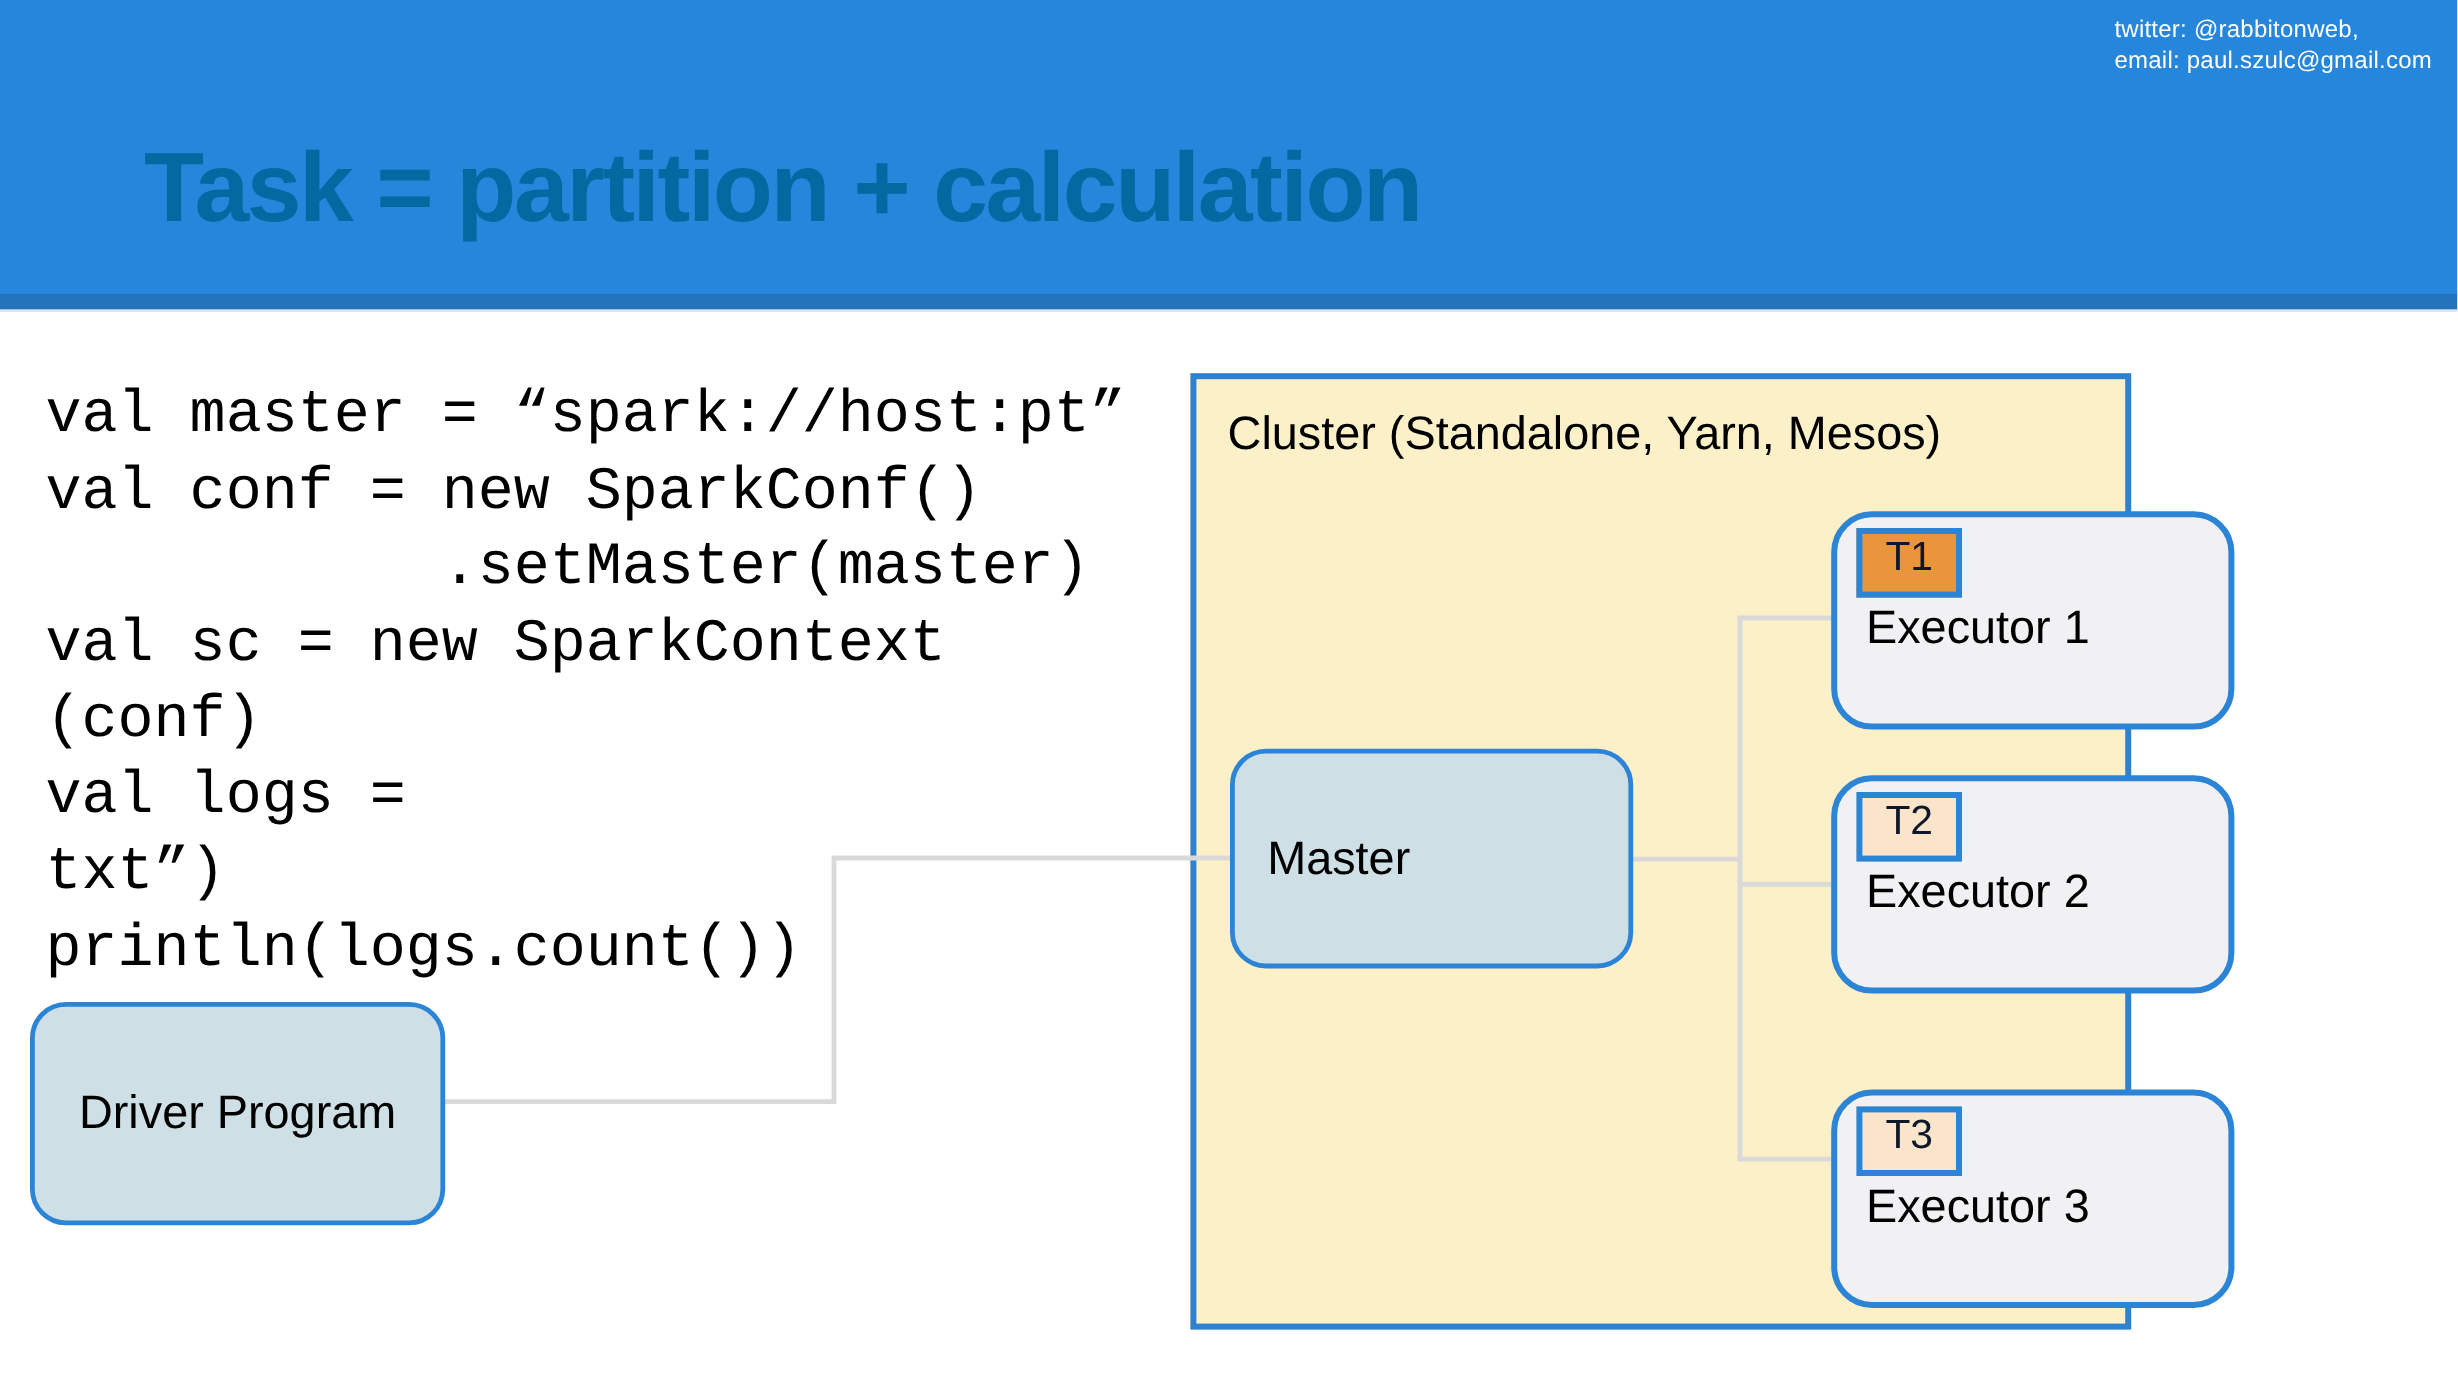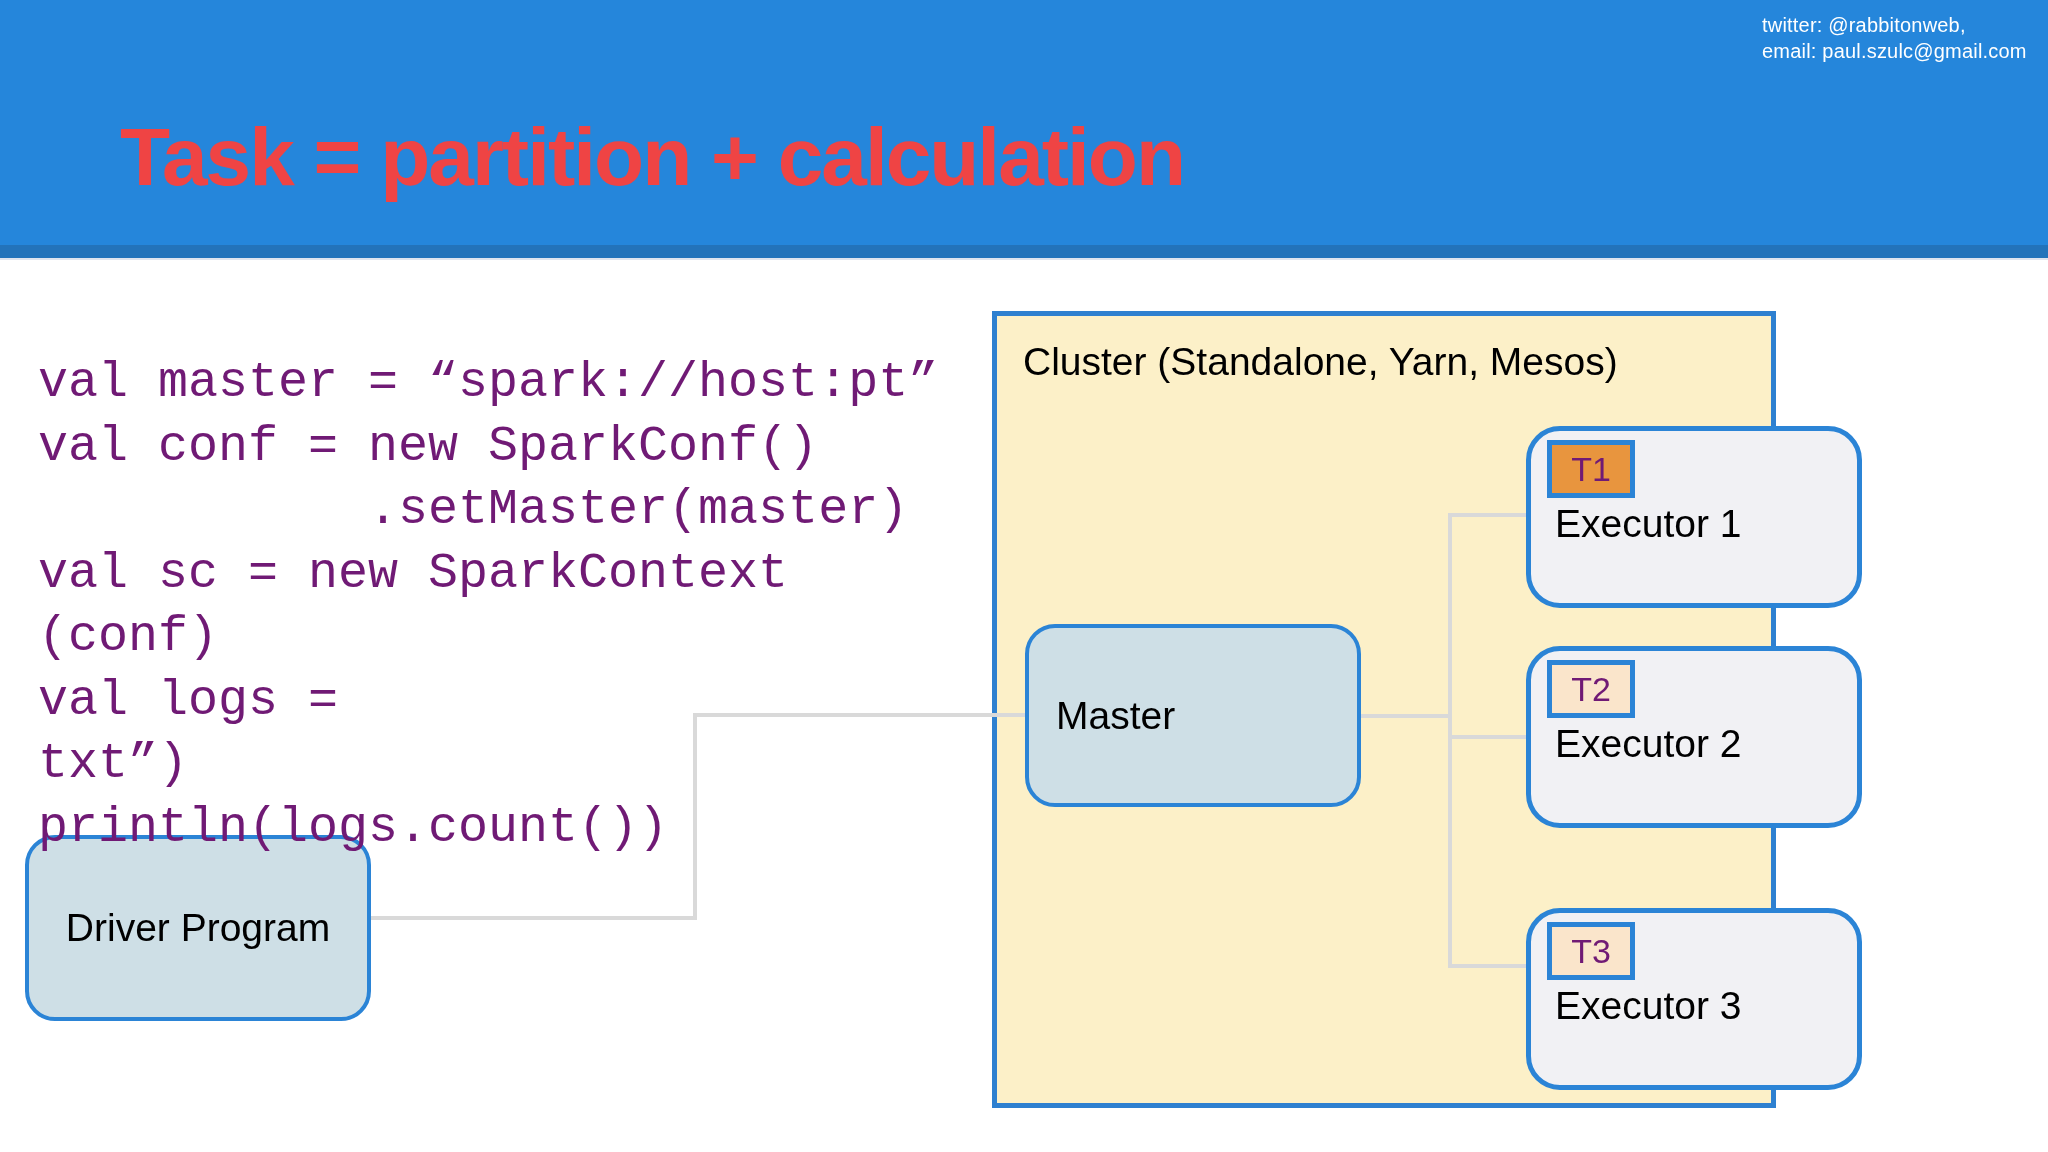--- a/index.html
+++ b/index.html
@@ -9,27 +9,27 @@
   }
   
   .header{position:absolute;left:0;top:0;width:2048px;height:245px;background:#2586DB;}
   .header-strip{position:absolute;left:0;top:245px;width:2048px;height:13px;background:#2373BA;}
   .header-underline{position:absolute;left:0;top:258px;width:2048px;height:2px;background:#dfe4ee;}
   .contact{
     position:absolute;left:1762px;top:12px;color:#ffffff;
     font-size:20px;line-height:1.32;letter-spacing:0.2px;
   }
   .page-title{
-    position:absolute;left:120px;top:110px;color:#ef4444;
+    position:absolute;left:120px;top:110px;color:#0369a1;
     font-size:82px;font-weight:bold;letter-spacing:-2px;white-space:nowrap;
   }
   
   .code-block{
-    position:absolute;left:38px;top:315px;color:#701a75;
-    font-family:"Liberation Mono",monospace;font-size:50px;margin-top:36px;
+    position:absolute;left:38px;top:315px;color:#000000;
+    font-family:"Liberation Mono",monospace;font-size:50px;
   }
   .code-line{height:63.5px;line-height:63.5px;white-space:pre;}
   
   .cluster-box{
     position:absolute;left:992px;top:311px;width:784px;height:797px;
     background:#FCF0C8;border:5px solid #2E80D0;box-sizing:border-box;
   }
   .cluster-label{
     position:absolute;left:26px;top:24px;font-size:39px;color:#000;white-space:nowrap;
   }
@@ -45,22 +45,22 @@
   .executor-node{
     position:absolute;left:1526px;width:336px;height:182px;box-sizing:border-box;
     background:#F1F1F4;border:5px solid #2B84D6;border-radius:34px;
   }
   .executor-1{top:426px;}
   .executor-2{top:646px;}
   .executor-3{top:908px;}
   .task-badge{
     margin:9px 0 0 16px;width:88px;height:58px;box-sizing:border-box;
     border:5px solid #2B84D6;background:#FAE5CB;
-    display:flex;align-items:center;justify-content:center;
-    font-size:34px;color:#701a75;
+    display:flex;align-items:flex-start;justify-content:center;
+    font-size:34px;color:#0f172a;
   }
   .executor-label{margin:4px 0 0 24px;font-size:39px;color:#000;white-space:nowrap;}
 </style>
 </head>
 <body>
 
 <div class="slide">
 
   <div class="header"></div>
   <div class="header-strip"></div>

